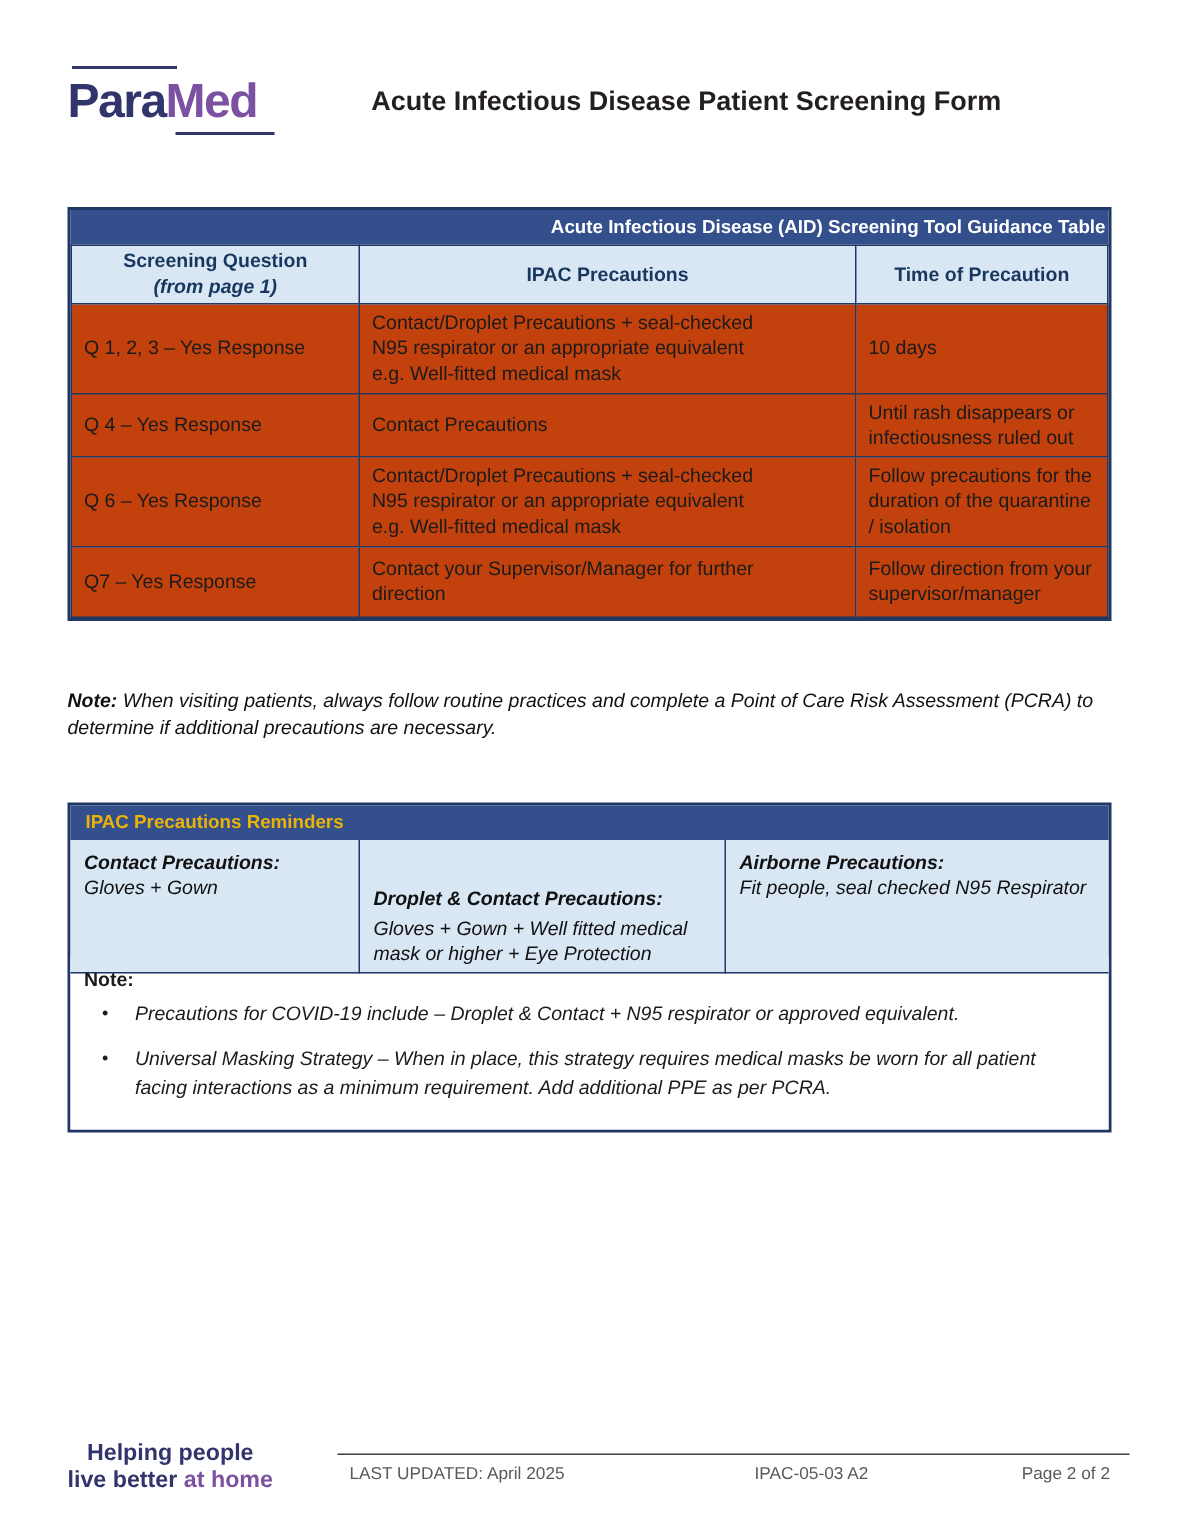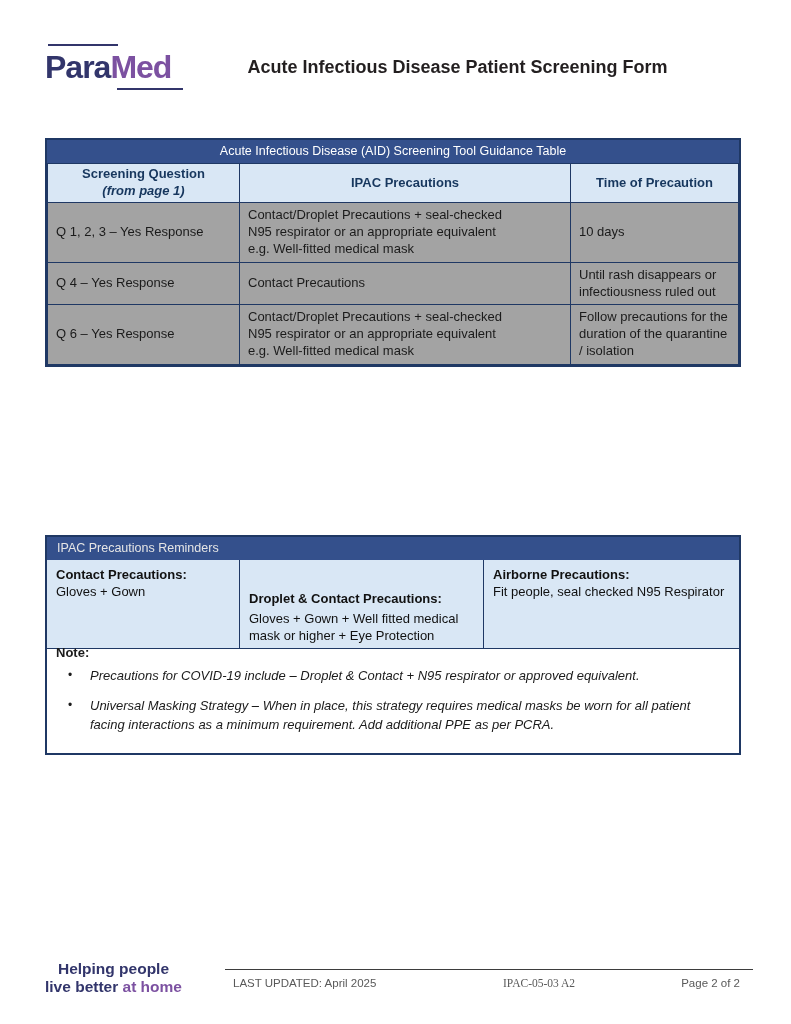--- a/index.html
+++ b/index.html
@@ -17,63 +17,63 @@
   .logo-text{font-size:32px;font-weight:bold;letter-spacing:-1px;line-height:1;padding-top:7px;}
   .logo-para{color:var(--logo-navy);}
   .logo-med{color:var(--logo-purple);}
   .logo-rule-top{position:absolute;left:3px;top:0;width:70px;height:2px;background:var(--logo-navy);}
   .logo-rule-bottom{position:absolute;left:72px;top:44px;width:66px;height:2px;background:var(--logo-navy);}
   .doc-title{position:absolute;left:230px;top:57px;width:455px;text-align:center;
     font-size:18px;font-weight:bold;color:#231F20;}
 
   
   .gtable-wrap{position:absolute;left:45px;top:138px;width:696px;border:2px solid var(--border-navy);}
-  .gcaption{background:var(--navy);color:#fff;font-size:12.5px;font-weight:normal;
-    text-align:center;padding:4px 2px 5px;}
+  .gcaption{background:var(--navy);color:#fff;font-size:12.5px;font-weight:bold;
+    text-align:right;padding:4px 2px 5px;}
   table.gtable{width:100%;border-collapse:collapse;table-layout:fixed;}
   table.gtable th,table.gtable td{border:1px solid var(--border-navy);vertical-align:middle;
     font-size:13px;line-height:1.3;}
   table.gtable th{background:var(--light-blue);color:var(--header-text);font-weight:bold;
     text-align:center;height:39px;padding:2px 4px;}
   .hdr-sub{font-style:italic;}
-  table.gtable td{padding:4px 8px;color:var(--text-dark);background:#a3a3a3;}
+  table.gtable td{padding:4px 8px;color:var(--text-dark);background:#c2410c;}
   td.qcell{padding-left:10px;}
   td.pcell,td.tcell{white-space:pre-line;}
   .r1{height:59px;} .r2{height:42px;} .r3{height:40px;} .r4{height:58px;} .r5{height:47px;}
 
   
   .note-para{position:absolute;left:45px;top:458px;width:708px;font-size:13px;
     font-style:italic;line-height:1.35;color:#111;}
   .note-para b{font-weight:bold;}
 
   
   .rtable-wrap{position:absolute;left:45px;top:535px;width:696px;border:2px solid var(--border-navy);}
-  .rcaption{background:var(--navy);color:#e5e5e5;font-size:12.5px;font-weight:normal;
+  .rcaption{background:var(--navy);color:#eab308;font-size:12.5px;font-weight:bold;
     text-align:left;padding:4px 10px 5px;}
-  .rcells{display:grid;grid-template-columns:193px 244px 1fr;height:78px;}
+  .rcells{display:grid;grid-template-columns:193px 244px 1fr;height:78px;font-style:italic;}
   .rcell{background:var(--light-blue);border-right:1px solid var(--border-navy);
     border-bottom:1px solid var(--border-navy);padding:6px 8px 4px 9px;font-size:13px;line-height:1.32;}
   .rcell:last-child{border-right:none;}
   .rcell .rtitle{font-weight:bold;color:#111;}
   .rcell.mid .rtitle{margin-bottom:3px;margin-top:24px;}
   .rcell .rbody{white-space:pre-line;color:#111;}
   .rnote{background:#fff;padding:7px 10px 8px 9px;font-size:13px;min-height:88px;}
   .rnote-label{font-weight:bold;margin-bottom:6px;}
   .bullet-item{display:flex;margin:0 0 10px 12px;line-height:1.5;}
   .bullet-item .dot{width:22px;flex:0 0 22px;font-size:12px;}
   .bullet-item .btext{flex:1;padding-right:20px;font-style:italic;}
 
   
   .tagline{position:absolute;left:45px;top:960px;font-size:15.5px;font-weight:bold;
     line-height:1.15;color:var(--logo-navy);text-align:center;}
   .tagline .accent{color:var(--logo-purple);}
   .footer-rule{position:absolute;left:225px;top:969px;width:528px;height:1px;background:#3d3d3d;}
   .fmeta{position:absolute;top:977px;font-size:11.5px;color:var(--footer-gray);}
   .f-updated{left:233px;}
-  .f-docid{left:503px;font-family:Liberation Serif, serif;}
+  .f-docid{left:503px;}
   .f-page{right:51px;}
 </style>
 </head>
 <body>
 
 <div class="page">
 
   <div class="logo">
     <div class="logo-rule-top"></div>
     <div class="logo-text"><span class="logo-para">Para</span><span class="logo-med">Med</span></div>
@@ -115,24 +115,32 @@
         </tr>
         <tr class="r4">
           <td class="qcell">Q 6 – Yes Response</td>
           <td class="pcell">Contact/Droplet Precautions + seal-checked
 N95 respirator or an appropriate equivalent
 e.g. Well-fitted medical mask</td>
           <td class="tcell">Follow precautions for the
 duration of the quarantine
 / isolation</td>
         </tr>
+        <tr class="r5">
+          <td class="qcell">Q7 – Yes Response</td>
+          <td class="pcell">Contact your Supervisor/Manager for further
+direction</td>
+          <td class="tcell">Follow direction from your
+supervisor/manager</td>
+        </tr>
       </tbody>
     </table>
   </div>
 
+  <div class="note-para"><b>Note:</b><span> When visiting patients, always follow routine practices and complete a Point of Care Risk Assessment (PCRA) to determine if additional precautions are necessary.</span></div>
 
   <div class="rtable-wrap">
     <div class="rcaption">IPAC Precautions Reminders</div>
     <div class="rcells">
       <div class="rcell">
         <div class="rtitle">Contact Precautions:</div>
         <div class="rbody">Gloves + Gown</div>
       </div>
       <div class="rcell mid">
         <div class="rtitle">Droplet &amp; Contact Precautions:</div>

